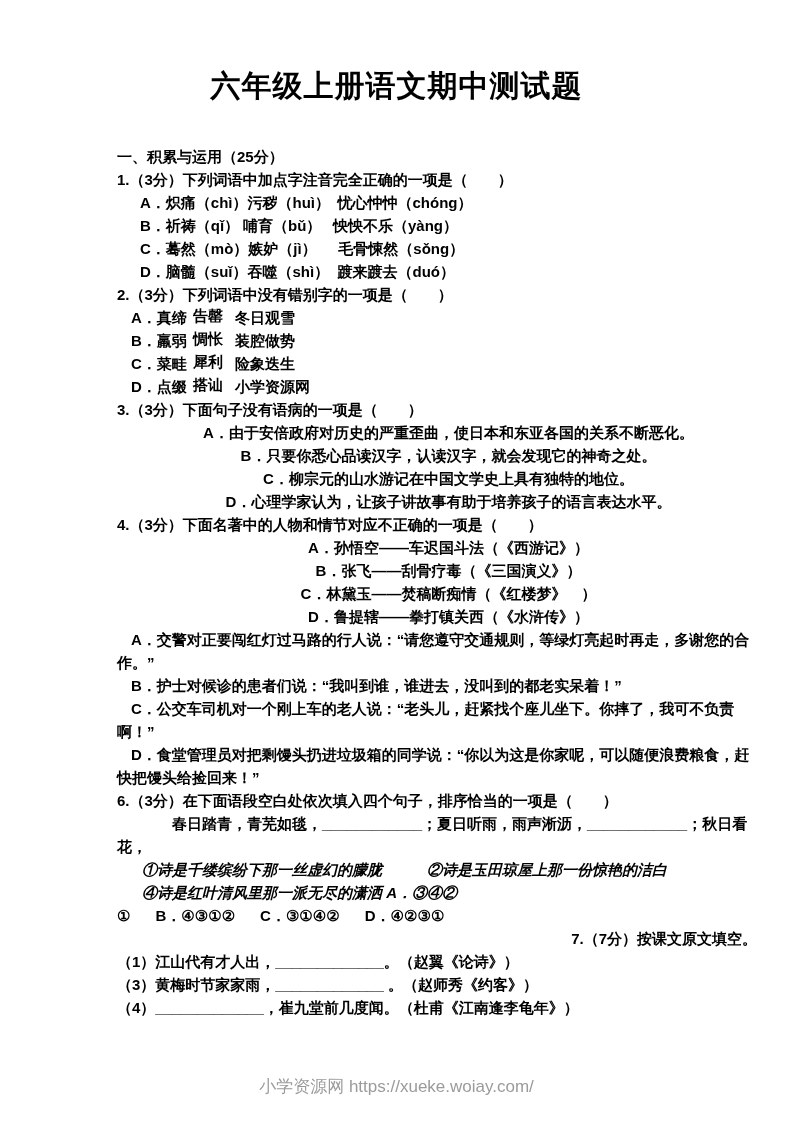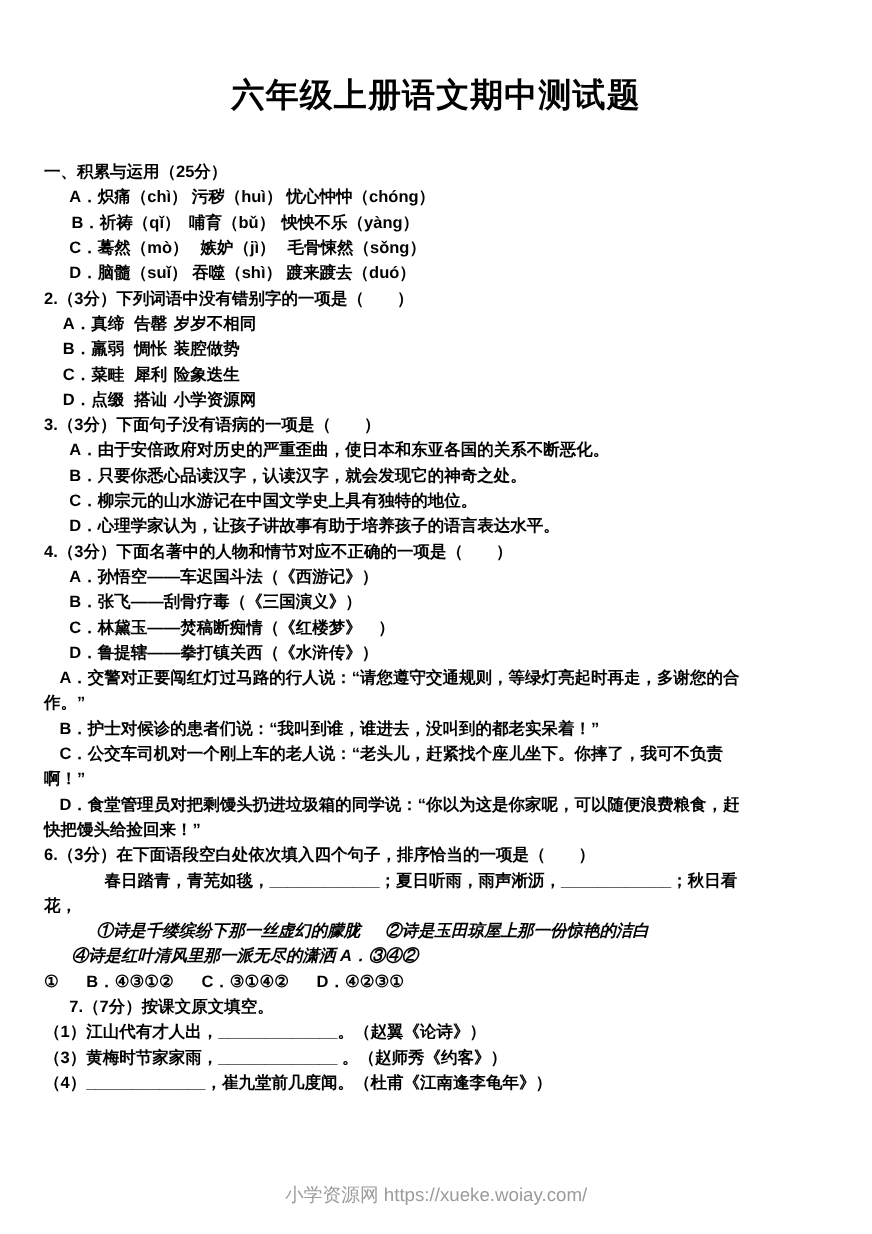--- a/index.html
+++ b/index.html
@@ -15,38 +15,38 @@
   }
   .title {
     margin: 0;
     padding-top: 66px;
     text-align: center;
     font-size: 30px;
     font-weight: 700;
     letter-spacing: 1px;
   }
   .content {
-    margin: 38px 60px 0 40px;
+    margin: 38px 60px 0 117px;
     width: 640px;
     font-size: 15px;
     line-height: 23px;
     font-weight: 700;
   }
   .line { white-space: pre-wrap; min-height: 23px; }
-  .row  { display: flex; white-space: pre-wrap; text-align: center; }
-  .ind23 { padding-left: 23px; }
+  .row  { display: flex; white-space: pre-wrap; }
+  .ind23 { padding-left: 23px; text-align: right; }
   .ind55 { text-indent: 55px; }
-  .opt   { padding-left: 23px; }
+  .opt   { padding-left: 23px; text-align: center; }
   .optq5 { padding-left: 0; text-indent: 14px; }
   .q1row { padding-left: 23px; }
   .q1c1 { min-width: 103px; }
   .q1c2 { min-width: 90px; }
   .q2row { padding-left: 14px; }
   .q2c1 { min-width: 62px; }
-  .q2c2 { min-width: 42px; }
+  .q2c2 { min-width: 42px; font-family: Liberation Mono, monospace; }
   .itemrow { padding-left: 25px; font-style: italic; }
   .itemc1 { min-width: 285px; }
   .footer {
     position: absolute;
     left: 0;
     right: 0;
     bottom: 24px;
     text-align: center;
     font-size: 17px;
     font-weight: 400;
@@ -58,20 +58,21 @@
 
 <div class="page">
 
   <h1 class="title">六年级上册语文期中测试题</h1>
 
   <main class="content">
 
     <div class="line">一、积累与运用（25分）</div>
 
     <section>
+      <div class="line">1.（3分）下列词语中加点字注音完全正确的一项是（　　）</div>
       <div class="row q1row">
         <span class="q1c1">A．炽痛（chì）</span>
         <span class="q1c2">污秽（huì）</span>
         <span>忧心忡忡（chóng）</span>
       </div>
       <div class="row q1row">
         <span class="q1c1">B．祈祷（qǐ）</span>
         <span class="q1c2">哺育（bǔ）</span>
         <span>怏怏不乐（yàng）</span>
       </div>
@@ -85,21 +86,21 @@
         <span class="q1c2">吞噬（shì）</span>
         <span>踱来踱去（duó）</span>
       </div>
     </section>
 
     <section>
       <div class="line">2.（3分）下列词语中没有错别字的一项是（　　）</div>
       <div class="row q2row">
         <span class="q2c1">A．真缔</span>
         <span class="q2c2">告罄</span>
-        <span>岁岁不相同</span>
+        <span>冬日观雪</span>
       </div>
       <div class="row q2row">
         <span class="q2c1">B．羸弱</span>
         <span class="q2c2">惆怅</span>
         <span>装腔做势</span>
       </div>
       <div class="row q2row">
         <span class="q2c1">C．菜畦</span>
         <span class="q2c2">犀利</span>
         <span>险象迭生</span>

